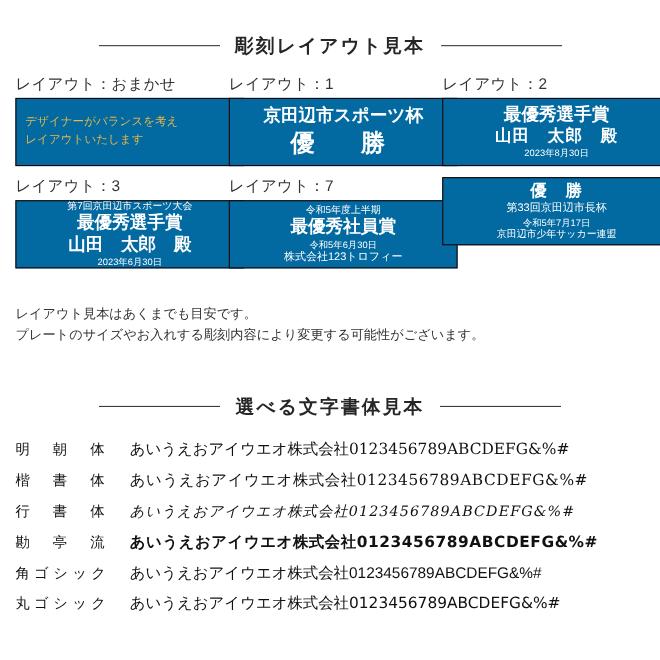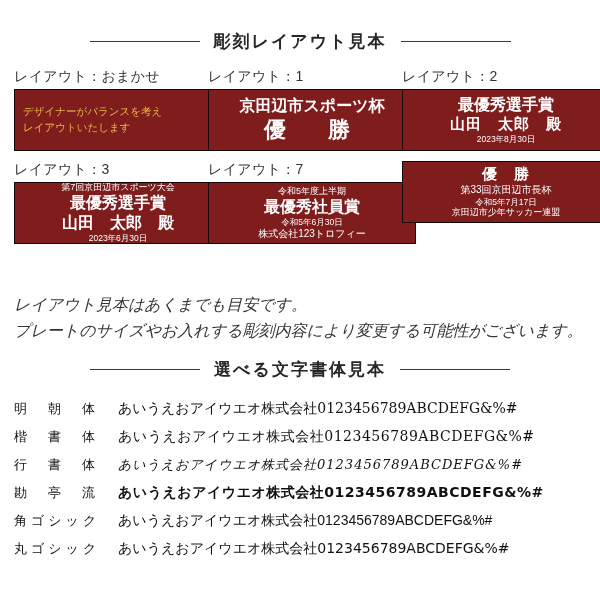--- a/index.html
+++ b/index.html
@@ -61,21 +61,21 @@
   }
   .cell-label {
     font-size: 14px;
     color: #333;
     margin-bottom: 3px;
     letter-spacing: 0.3px;
   }
   .plate {
     width: 208px;
     height: 62px;
-    background: #7f1d1d;
+    background: #0369a1;
     border: 1px solid #160805;
     box-sizing: border-box;
     display: flex;
     flex-direction: column;
     align-items: center;
     justify-content: center;
     color: #ffffff;
     text-align: center;
     overflow: hidden;
   }
@@ -92,26 +92,25 @@
   .ln.smallish{ font-size: 10px; }
   .ln.mid     { font-size: 16px; font-weight: bold; }
   .ln.big     { font-size: 15px; font-weight: bold; letter-spacing: 1px; }
   .ln.huge    { font-size: 22px; font-weight: bold; letter-spacing: 10px; }
   .ln.date    { font-size: 8.5px; }
   .plate-left { align-items: flex-start; padding-left: 8px; text-align: left; }
 
   
   .note {
     position: absolute;
-    top: 292px;
+    top: 276px;
     left: 14px;
-    font-size: 16px;
+    font-size: 12px;
     color: #333;
     line-height: 1.6;
-    font-style: italic;
   }
 
   
   .fonts {
     position: absolute;
     top: 400px;
     left: 14px;
     width: 572px;
   }
   .font-row {

